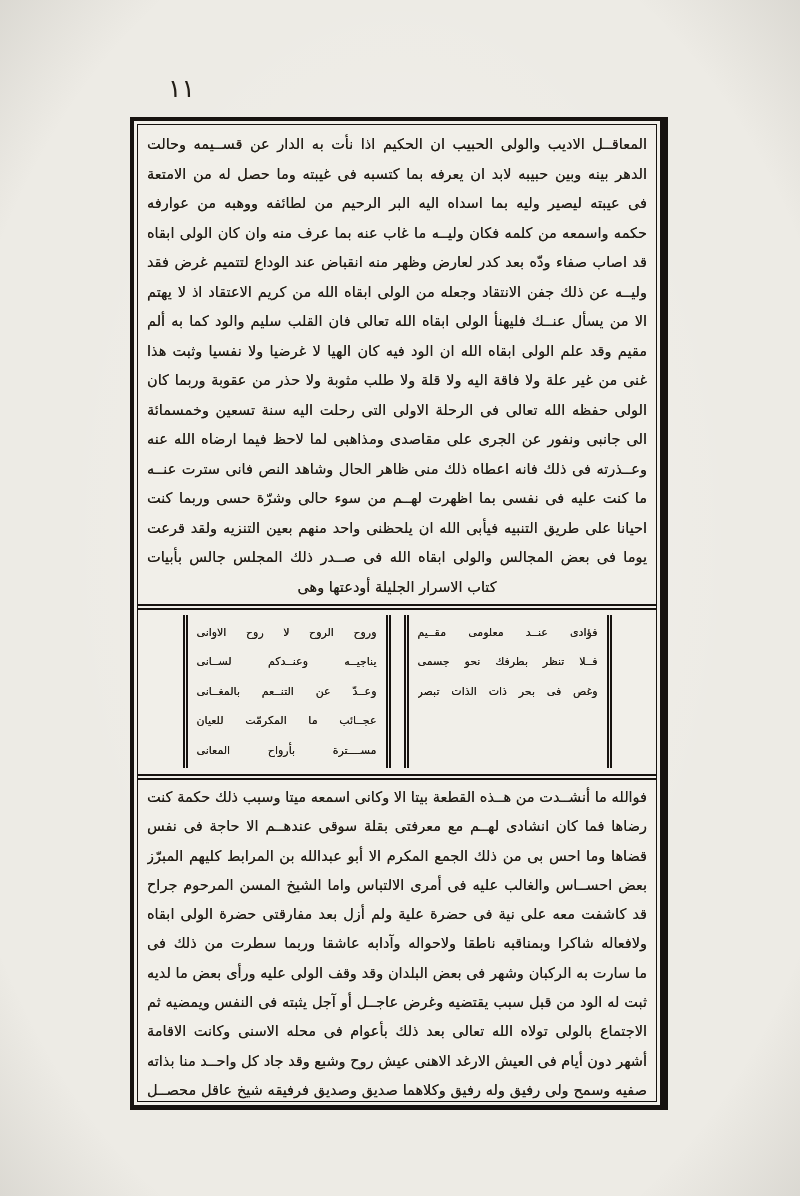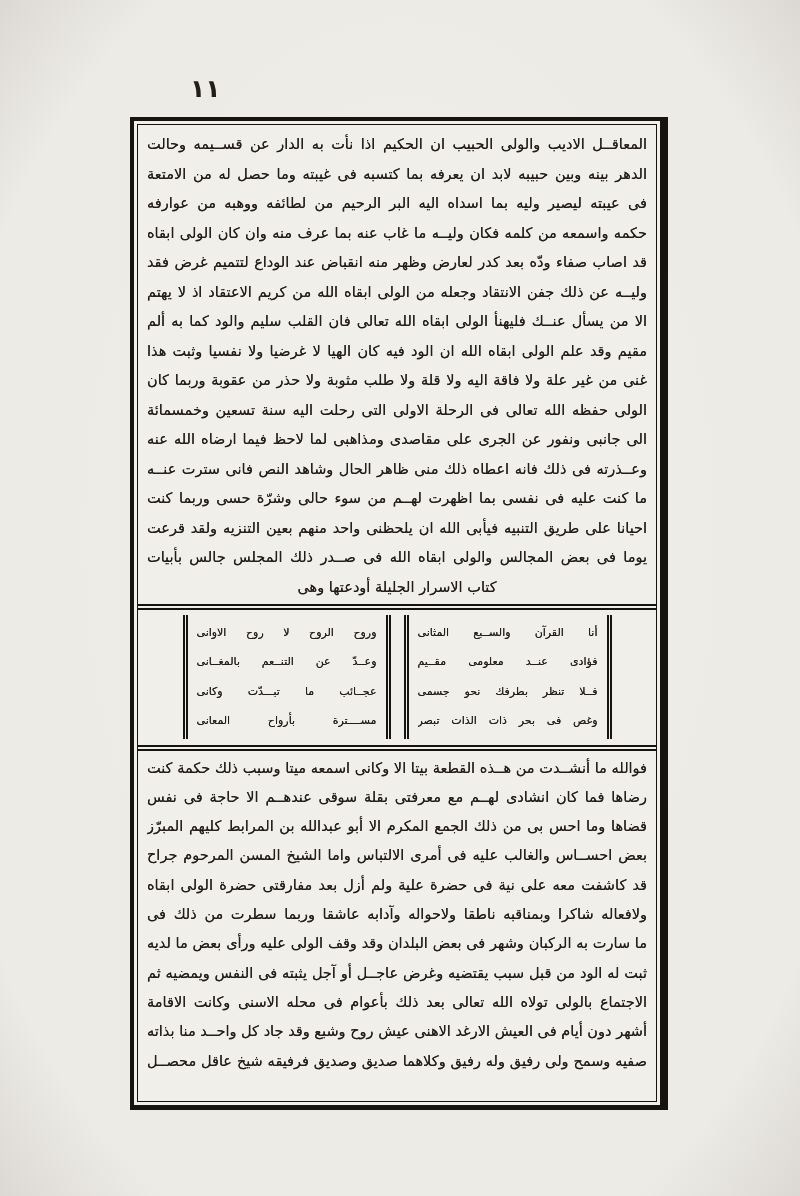--- a/index.html
+++ b/index.html
@@ -18,23 +18,23 @@
   }
   .scan-bg{
     position:absolute;inset:0;
     background:
       radial-gradient(ellipse at 50% 45%, rgba(255,255,255,0.35) 0%, rgba(255,255,255,0) 60%),
       radial-gradient(ellipse at 50% 50%, rgba(0,0,0,0) 82%, rgba(60,55,45,0.10) 100%),
       var(--paper);
   }
   .page-number{
     position:absolute;
-    top:74px;left:190px;
+    top:74px;left:168px;
     font-size:25px;
-    font-weight:bold;
+    font-weight:normal;
     letter-spacing:2px;
     color:var(--ink);
   }
   .frame{
     position:absolute;
     left:130px;top:117px;
     width:538px;height:993px;
     box-sizing:border-box;
     border-style:solid;
     border-color:#171310;
@@ -125,29 +125,29 @@
       <div class="line">ما كنت عليه فى نفسى بما اظهرت لهــم من سوء حالى وشرّة حسى وربما كنت ألوح لهــم</div>
       <div class="line">احيانا على طريق التنبيه فيأبى الله ان يلحظنى واحد منهم بعين التنزيه ولقد قرعت اسماعهم</div>
       <div class="line">يوما فى بعض المجالس والولى ابقاه الله فى صــدر ذلك المجلس جالس بأبيات أنشــدتها وفى</div>
       <div class="line line--center">كتاب الاسرار الجليلة أودعتها وهى</div>
     </div>
 
     <div class="poem-box">
       <div class="poem-rule"></div>
       <div class="poem-cols">
         <div class="poem-col">
-          <div class="poem-line">أنا القرآن والســبع المثانى</div>
           <div class="poem-line">فؤادى عنــد معلومى مقــيم</div>
           <div class="poem-line">فــلا تنظر بطرفك نحو جسمى</div>
           <div class="poem-line">وغص فى بحر ذات الذات تبصر</div>
         </div>
         <div class="poem-col">
           <div class="poem-line">وروح الروح لا روح الاوانى</div>
+          <div class="poem-line">يناجيــه وعنــدكم لســانى</div>
           <div class="poem-line">وعــدّ عن التنــعم بالمغــانى</div>
-          <div class="poem-line">عجــائب ما تبـــدّت وكانى</div>
+          <div class="poem-line">عجــائب ما المكرمّت للعيان</div>
           <div class="poem-line">مســــترة بأرواح المعانى</div>
         </div>
       </div>
       <div class="poem-rule"></div>
     </div>
 
     <div class="prose lower">
       <div class="line">فوالله ما أنشــدت من هــذه القطعة بيتا الا وكانى اسمعه ميتا وسبب ذلك حكمة كنت ابغى</div>
       <div class="line">رضاها فما كان انشادى لهــم مع معرفتى بقلة سوقى عندهــم الا حاجة فى نفس يعقوب</div>
       <div class="line">قضاها وما احس بى من ذلك الجمع المكرم الا أبو عبدالله بن المرابط كليهم المبرّز المقدم ولكن</div>

